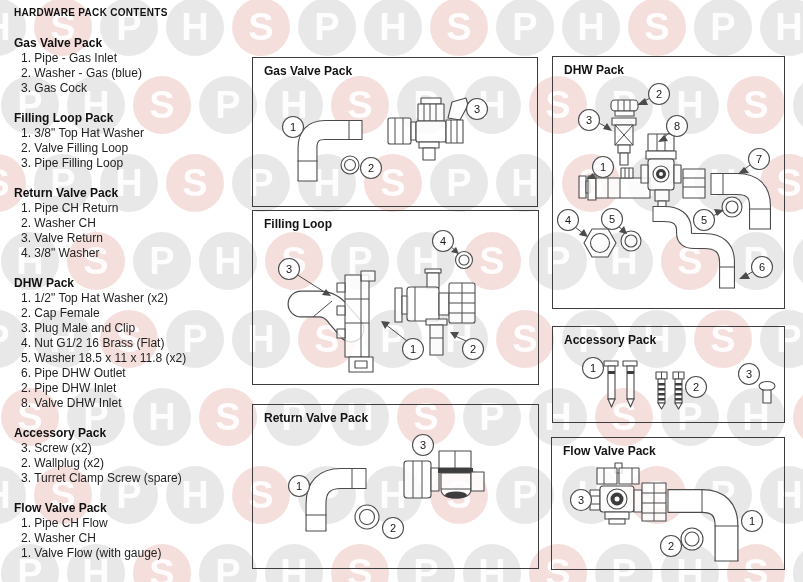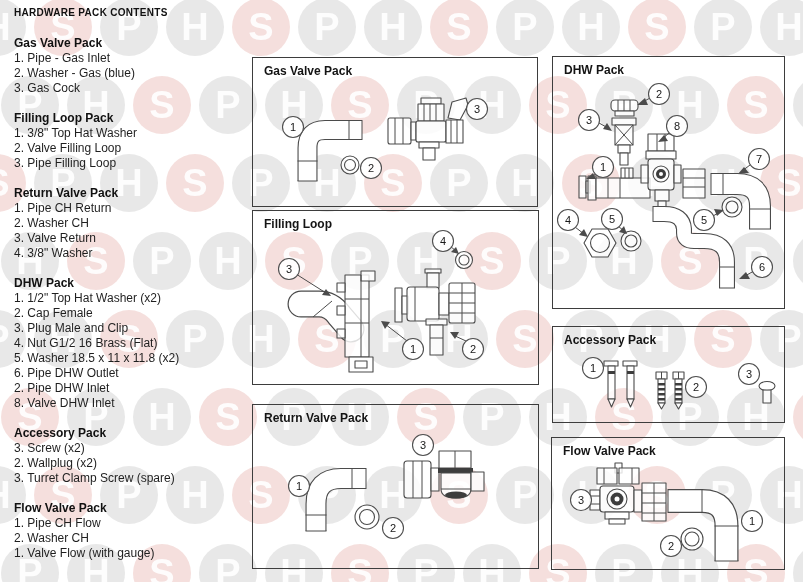--- a/index.html
+++ b/index.html
@@ -4,21 +4,21 @@
 <style>
   html,body{margin:0;padding:0;background:#fff;}
   .page{position:relative;width:803px;height:582px;overflow:hidden;background:#fff;
         font-family:"Liberation Sans",sans-serif;color:#1a1a1a;}
   #watermark{position:absolute;left:0;top:0;width:803px;height:582px;z-index:0;}
   .page-title{position:absolute;left:14px;top:7px;margin:0;font-size:10px;font-weight:bold;
               letter-spacing:.3px;color:#111;z-index:2;}
   .pack-list{position:absolute;left:14px;top:36px;width:234px;z-index:2;}
   .pack{margin:0 0 15px 0;}
   .pack h2{margin:0;font-size:12px;line-height:15px;font-weight:bold;color:#111;}
-  .pack .item{font-size:12px;line-height:15px;color:#1f1f1f;}
+  .pack .item{font-size:12px;line-height:15px;color:#1f1f1f;margin-left:7px;}
   .box{position:absolute;border:1px solid #3d3d3d;z-index:1;background:transparent;}
   .box-title{position:absolute;left:11px;top:6px;font-size:12px;font-weight:bold;color:#141414;z-index:2;}
   svg.diagram{position:absolute;left:0;top:0;z-index:1;}
   #box-gas{left:252px;top:57px;width:284px;height:148px;}
   #box-fill{left:252px;top:210px;width:285px;height:173px;}
   #box-return{left:252px;top:404px;width:285px;height:163px;}
   #box-dhw{left:552px;top:56px;width:231px;height:251px;}
   #box-acc{left:552px;top:326px;width:231px;height:95px;}
   #box-flow{left:551px;top:437px;width:232px;height:131px;}
   

